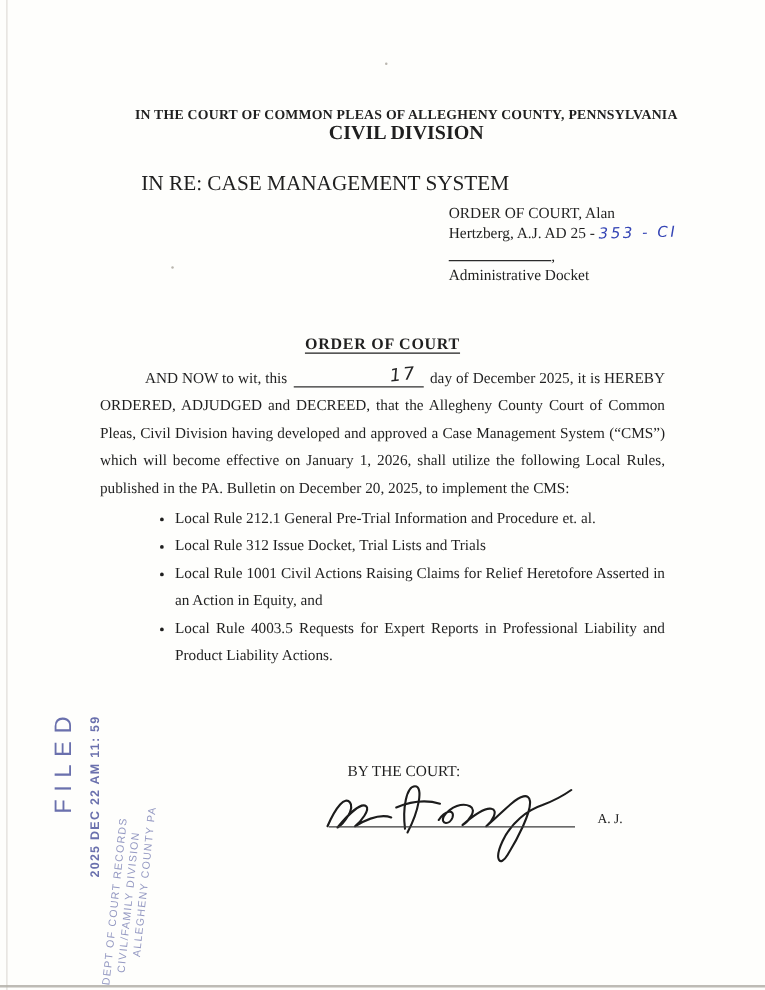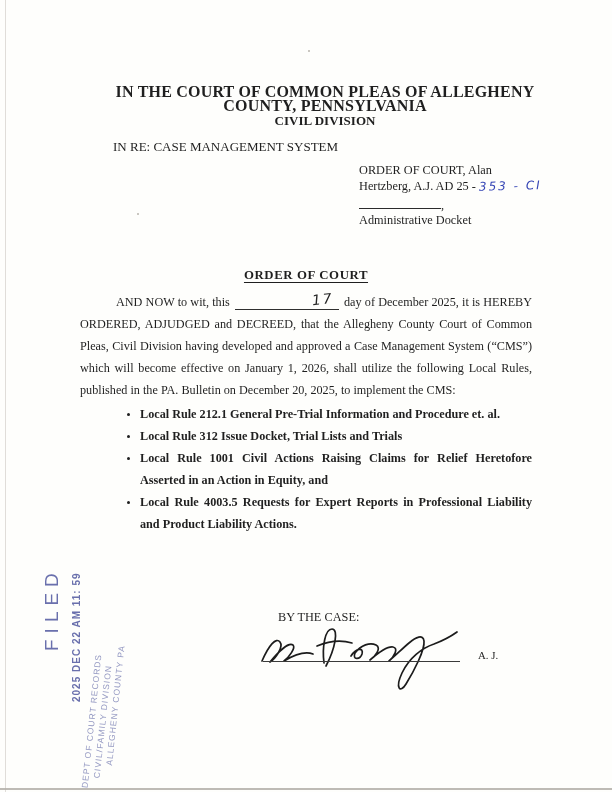--- a/index.html
+++ b/index.html
@@ -10,43 +10,43 @@
   }
   .page { position:absolute; inset:0; }
 
   
   .edge-left  { position:absolute; left:5px; top:0; width:1px; height:792px; background:#d8d5cf; opacity:.8; }
   .edge-bottom{ position:absolute; left:0; top:788px; width:612px; height:2px; background:#b3afa8; opacity:.85; }
   .speck { position:absolute; width:2px; height:2px; border-radius:50%; background:#b9b5ae; }
 
   
   .header { position:absolute; left:90px; top:85px; width:470px; text-align:center; font-weight:bold; }
-  .header .l1 { font-size:16px; letter-spacing:.2px; line-height:14px; }
-  .header .l2 { font-size:13px; line-height:13px; margin-top:1px; }
+  .header .l1 { font-size:11px; letter-spacing:.2px; line-height:14px; }
+  .header .l2 { font-size:16px; line-height:13px; margin-top:1px; }
 
   
-  .in-re { position:absolute; left:113px; top:140px; font-size:13px; line-height:14px; }
+  .in-re { position:absolute; left:113px; top:140px; font-size:17px; line-height:14px; }
   .in-re .l2 { padding-left:27px; }
 
   .case-block { position:absolute; left:359px; top:163px; width:225px; font-size:12.3px; line-height:15.5px; white-space:nowrap; }
   .case-number { color:#3545b5; font-family:"DejaVu Sans",sans-serif; font-style:italic;
                  font-size:12px; letter-spacing:2px; display:inline-block; transform:rotate(-1.5deg); }
   .uline-row { margin-top:5px; line-height:12px; }
   .uline { display:inline-block; width:82px; height:9px; border-bottom:1.2px solid #2b2b2b; }
   .docket { margin-top:2px; }
 
   
   .content { position:absolute; left:80px; top:268px; width:452px; font-size:12.2px; line-height:22px; text-align:justify; }
   .order-title { text-align:center; font-weight:bold; font-size:12.8px; letter-spacing:.6px; line-height:15px;
                  margin-bottom:8px; text-decoration:underline; text-underline-offset:3px;font-family:Liberation Serif, serif; }
   .content p { margin:0; text-indent:36px; }
   .day-wrap { display:inline-block; border-bottom:1px solid #2f2f2f; padding:0 5px; margin:0 2px; line-height:14px; }
   .hand-day { display:inline-block; font-family:"DejaVu Sans",sans-serif; font-style:italic;
               font-size:14px; letter-spacing:2px; transform:rotate(-6deg); color:#262626; }
-  .content ul { margin:2px 0 0 0; padding:0 0 0 60px; list-style:disc outside;font-weight:bold; }
+  .content ul { margin:2px 0 0 0; padding:0 0 0 60px; list-style:disc outside; }
   .content li { text-align:justify; }
   .content li::marker { font-size:.85em; }
 
   
   .by-court { position:absolute; left:278px; top:610px; font-size:12.3px; }
   .sig-svg { position:absolute; left:256px; top:613px; }
   .sig-line { position:absolute; left:263px; top:661px; width:197px; border-top:1.1px solid #3a3a3a; }
   .sig-suffix { position:absolute; left:478px; top:649px; font-size:10.8px; }
 
   
@@ -92,21 +92,21 @@
     <div class="order-title">ORDER OF COURT</div>
     <p><span>AND NOW to wit, this</span> <span class="day-wrap"><span class="hand-day">17</span></span> <span>day of December 2025, it is HEREBY ORDERED, ADJUDGED and DECREED, that the Allegheny County Court of Common Pleas, Civil Division having developed and approved a Case Management System (“CMS”) which will become effective on January 1, 2026, shall utilize the following Local Rules, published in the PA. Bulletin on December 20, 2025, to implement the CMS:</span></p>
     <ul>
       <li>Local Rule 212.1 General Pre-Trial Information and Procedure et. al.</li>
       <li>Local Rule 312 Issue Docket, Trial Lists and Trials</li>
       <li>Local Rule 1001 Civil Actions Raising Claims for Relief Heretofore Asserted in an Action in Equity, and</li>
       <li>Local Rule 4003.5 Requests for Expert Reports in Professional Liability and Product Liability Actions.</li>
     </ul>
   </div>
 
-  <div class="by-court">BY THE CASE:</div>
+  <div class="by-court">BY THE COURT:</div>
 
   <svg class="sig-svg" width="215" height="82" viewBox="0 0 215 82">
     <g fill="none" stroke="#1c1c1c" stroke-width="1.7" stroke-linecap="round" stroke-linejoin="round">
       <path d="M6,48 C13,32 20,24 24,29 C28,34 19,46 14,49 C23,38 33,29 37,32 C40,35 33,44 28,48 C38,42 49,38 57,41"></path>
       <path d="M68,50 C66,34 69,16 76,16 C83,16 79,36 70,53"></path>
       <path d="M61,33 C73,28 86,27 96,30"></path>
       <path d="M95,43 C100,35 108,34 106,41 C104,47 96,47 99,40 C105,32 114,29 120,32 C126,35 119,44 114,47 C122,40 131,33 137,34 C143,35 138,44 133,48 C140,42 147,35 153,30 C160,24 167,21 168,28 C169,37 158,58 150,71 C144,81 139,75 146,60 C153,45 166,35 178,31 C186,28 194,24 201,19"></path>
     </g>
   </svg>
   <div class="sig-line"></div>

